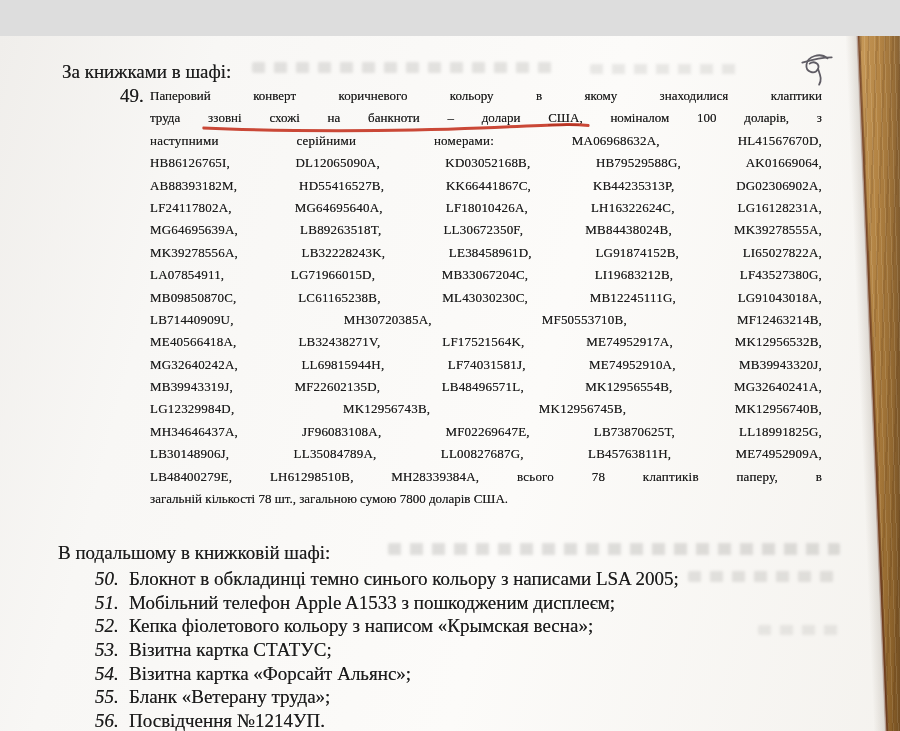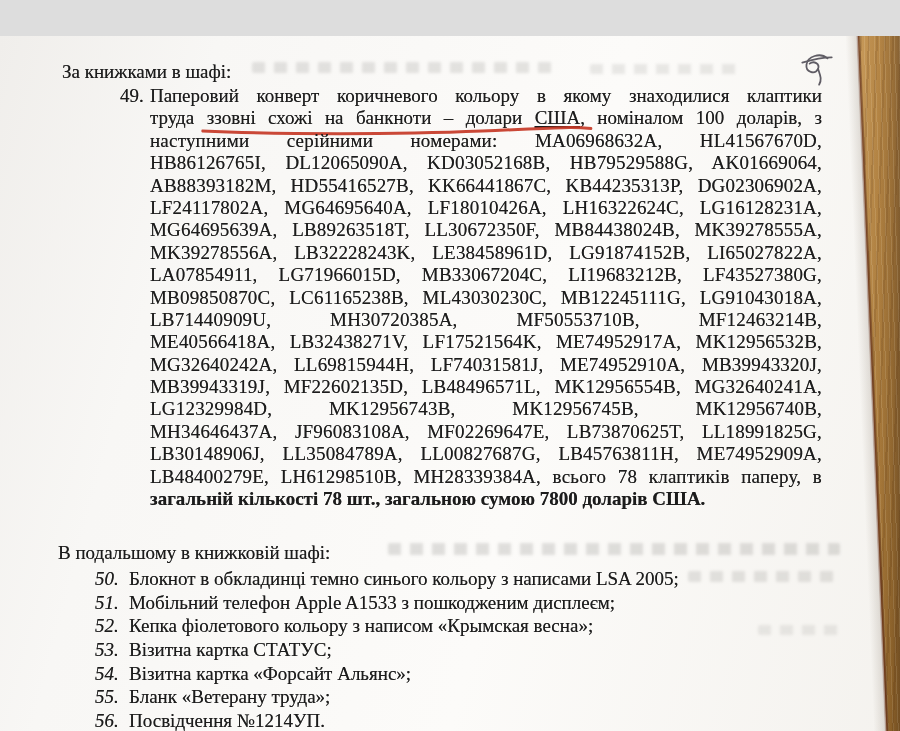--- a/index.html
+++ b/index.html
@@ -11,25 +11,25 @@
       radial-gradient(135% 125% at 42% 45%, rgba(255,255,255,0) 58%, rgba(110,100,88,.08) 100%),
       linear-gradient(105deg,#f0eeeb 0%,#f8f7f5 20%,#fcfbf9 58%,#f4f2ee 100%);
     margin-top: 36px;
   }
   .doc{position:absolute;inset:0;text-shadow:0 0 .5px rgba(25,25,25,.65);}
   .h1{position:absolute;left:62px;top:25px;font-size:19px;white-space:nowrap;}
   .h2{position:absolute;left:58px;top:506px;font-size:19px;white-space:nowrap;}
   .num49{position:absolute;left:120px;top:49px;font-size:19px;line-height:22.4px;}
   .p49{position:absolute;left:150px;top:49px;width:672px;}
   .jline{
-    position:relative;font-size:19px;line-height:22.4px;height:22.4px;
+    position:relative;font-size:13px;line-height:22.4px;height:22.4px;
     text-align:justify;text-align-last:justify;white-space:normal;
   }
   .jline.serial{letter-spacing:.2px;}
-  .jline.last-line{text-align:left;text-align-last:left;font-weight:bold;}
+  .jline.last-line{text-align:left;text-align-last:left;}
   .red-ul{position:relative;white-space:normal;}
   .red-ul svg.red-line{
     position:absolute;left:-6px;bottom:-7px;width:calc(100% + 14px);height:10px;
     overflow:visible;pointer-events:none;
   }
   .usa{text-decoration:underline;text-decoration-thickness:1.5px;text-underline-offset:2px;}
   .list{position:absolute;left:95px;top:531px;width:740px;}
   .li{font-size:19px;line-height:23.7px;height:23.7px;white-space:nowrap;}
   .li .num{display:inline-block;min-width:34px;font-style:italic;}
   .partial-line{position:absolute;left:276px;top:721px;font-size:19px;line-height:19px;white-space:nowrap;color:#262626;}

